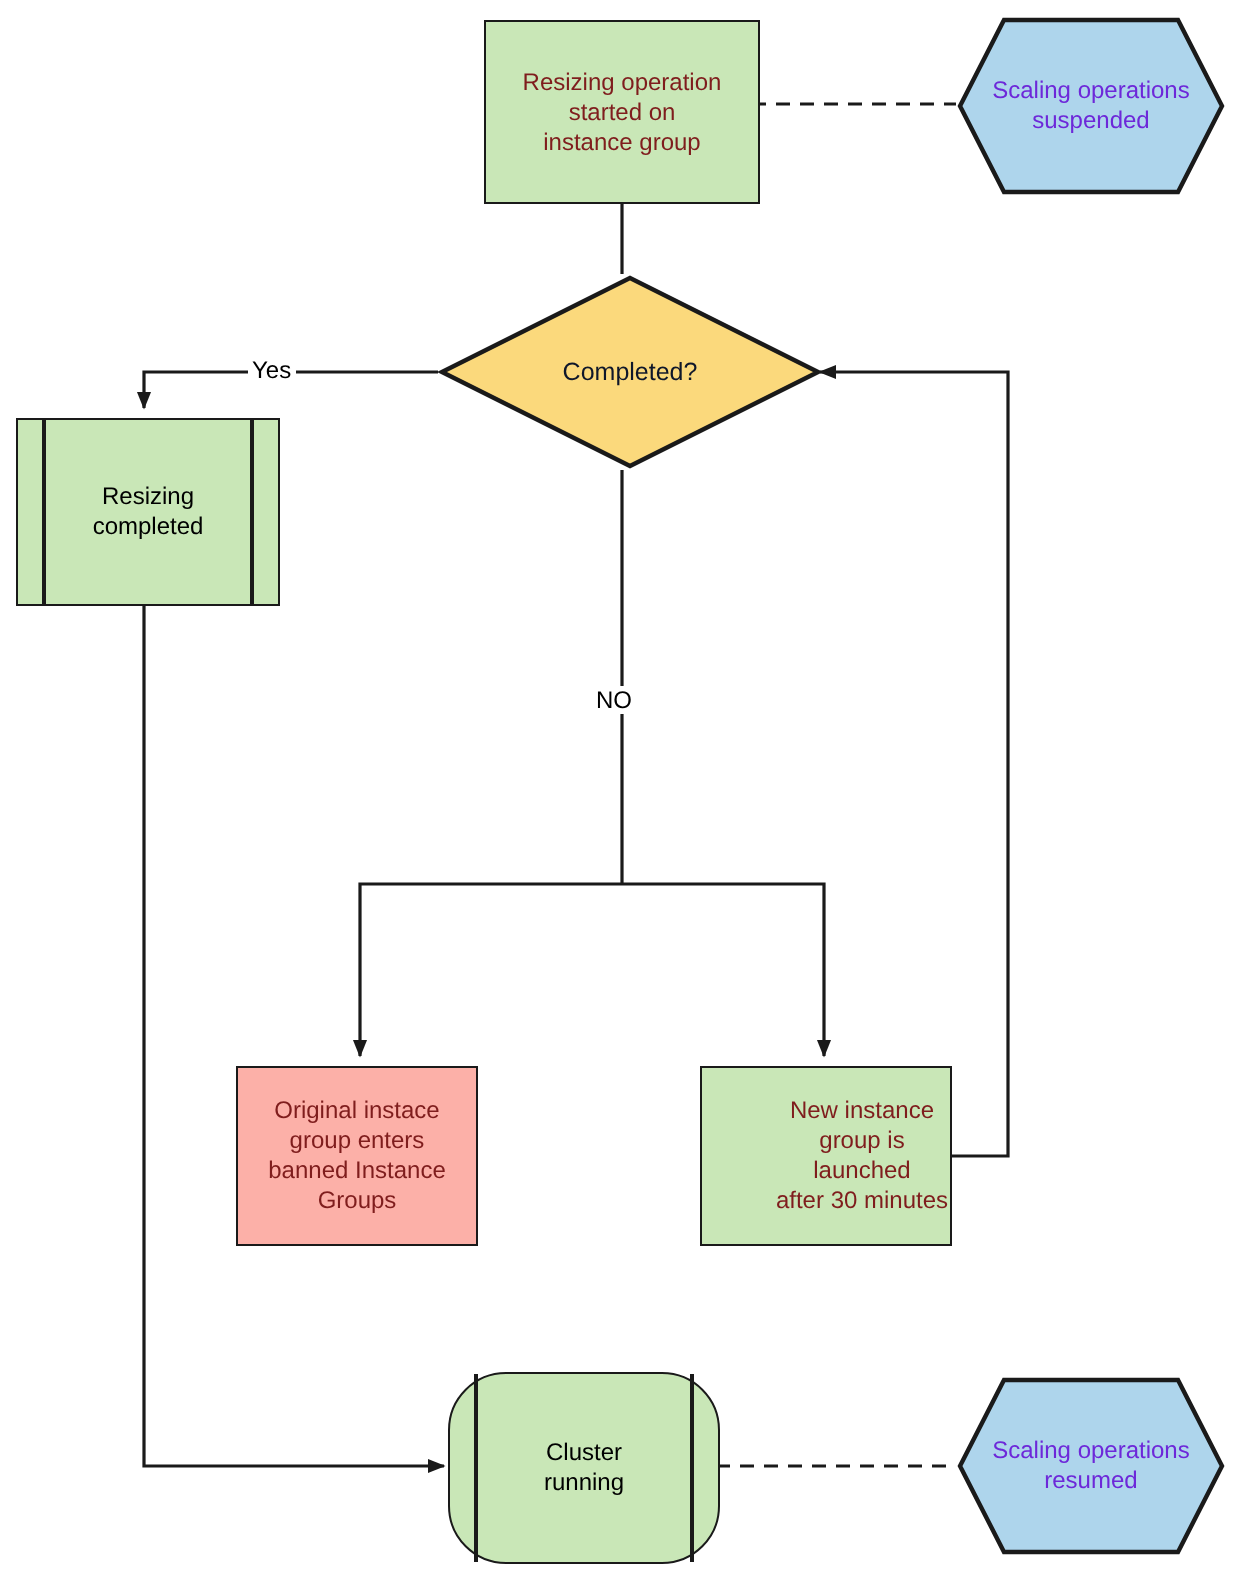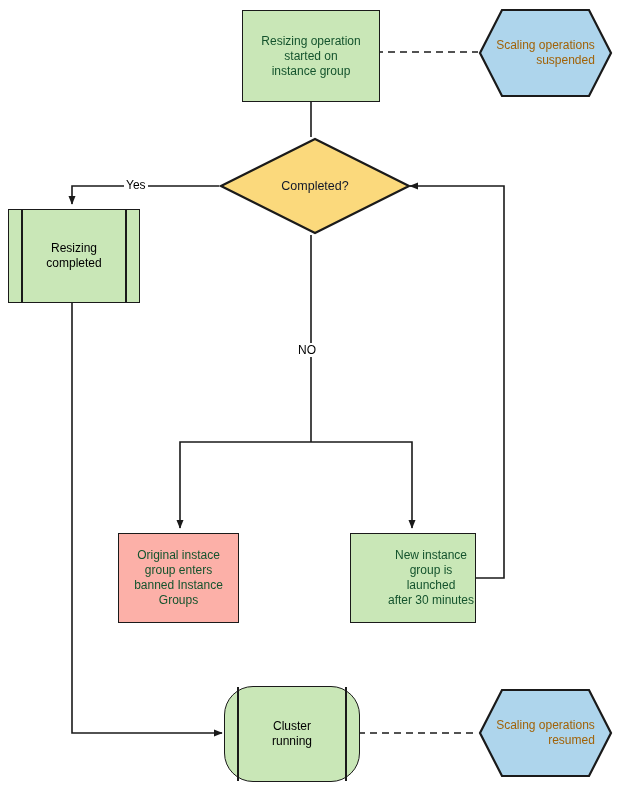--- a/index.html
+++ b/index.html
@@ -24,21 +24,21 @@
     width: 623px;
     height: 792px;
   }
   .node {
     position: absolute;
     box-sizing: border-box;
     display: flex;
     align-items: center;
     justify-content: center;
     text-align: center;
-    color: #14532d;
+    color: #7f1d1d;
     font-size: 12px;
     line-height: 15px;
     z-index: 3;
   }
   .proc {
     border: 1.6px solid #1a1a1a;
     background: #c9e7b7;
   }
   .proc-pink {
     border: 1.6px solid #1a1a1a;
@@ -91,24 +91,24 @@
     position: absolute;
     z-index: 3;
   }
   .hex-wrap svg { display: block; }
   .hex-label {
     position: absolute;
     left: 0; right: 0; top: 0; bottom: 0;
     display: flex;
     align-items: center;
     justify-content: center;
-    text-align: right;
+    text-align: center;
     font-size: 12px;
     line-height: 15px;
-    color: #a16207;
+    color: #6d28d9;
     padding: 0 14px;
     box-sizing: border-box;
   }
   .edge-label {
     position: absolute;
     font-size: 12px;
     color: #000000;
     background: #ffffff;
     padding: 0 2px;
     z-index: 4;

